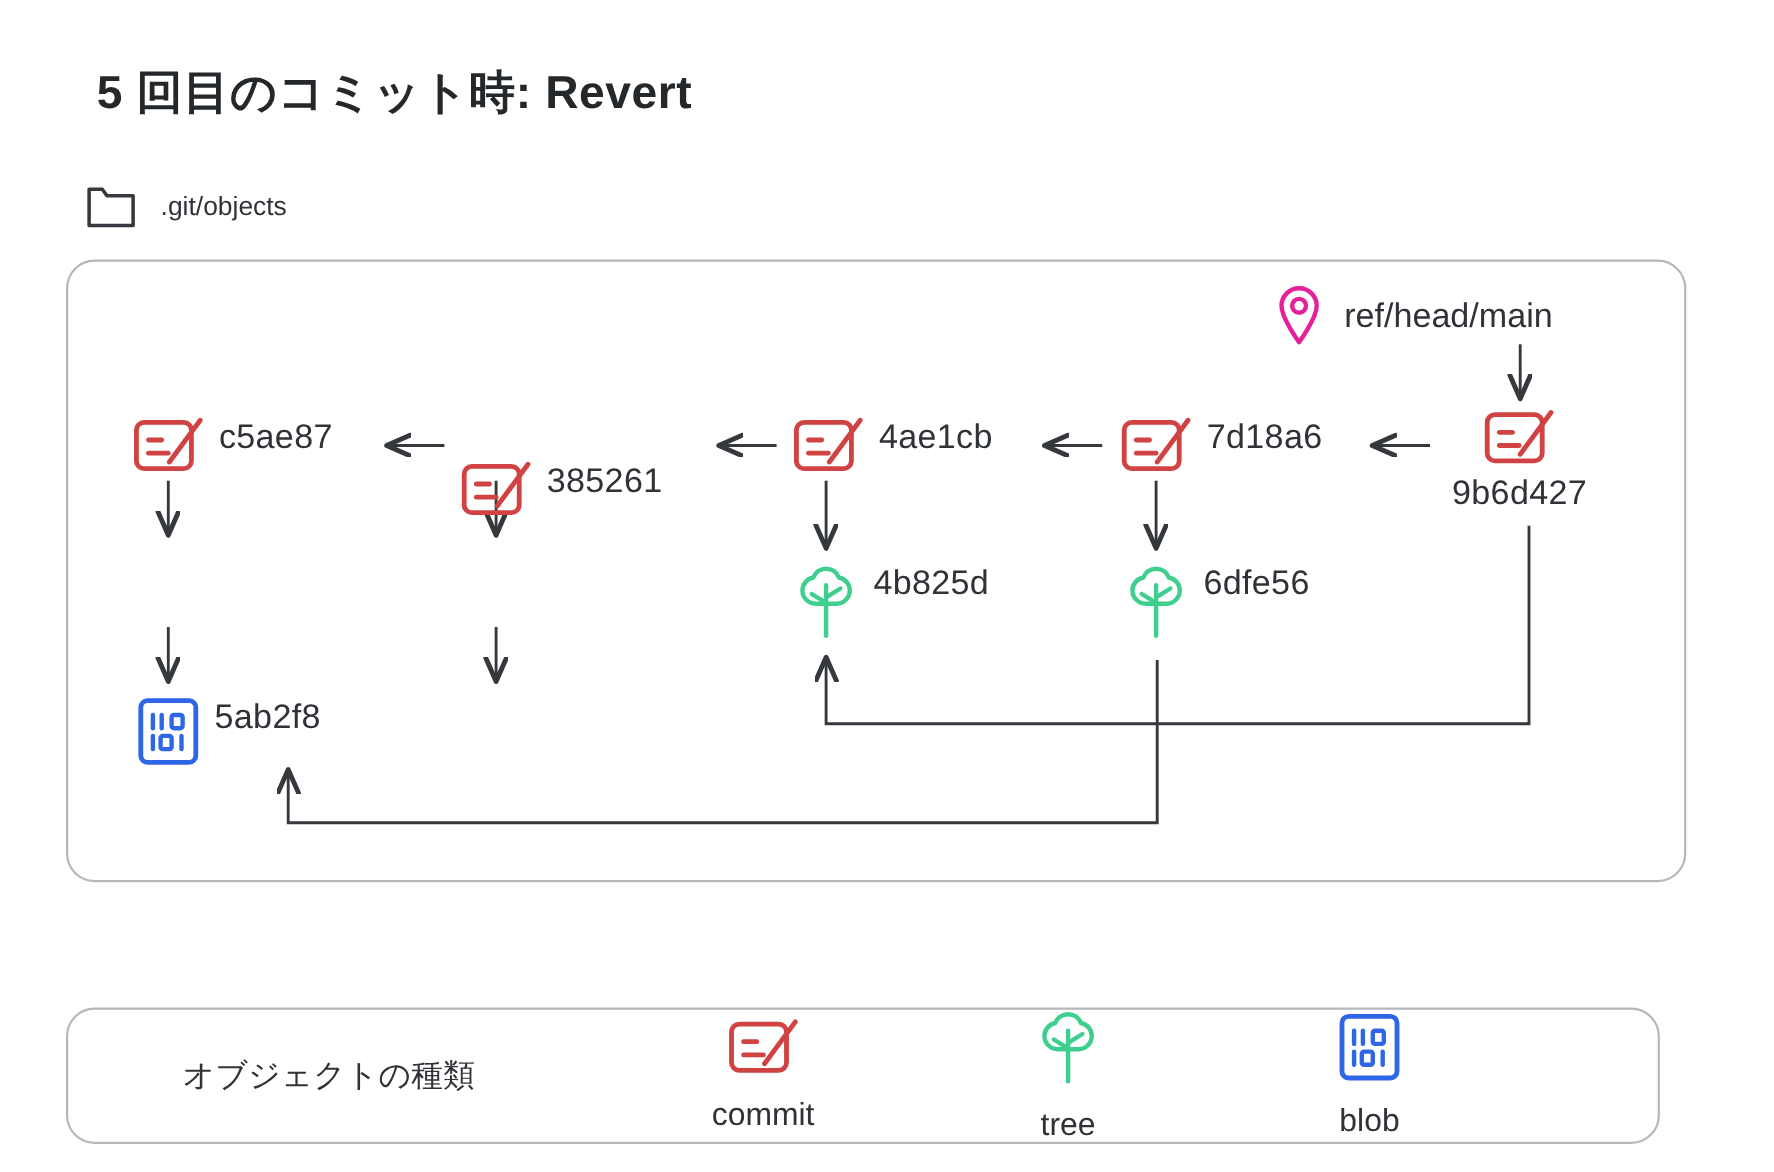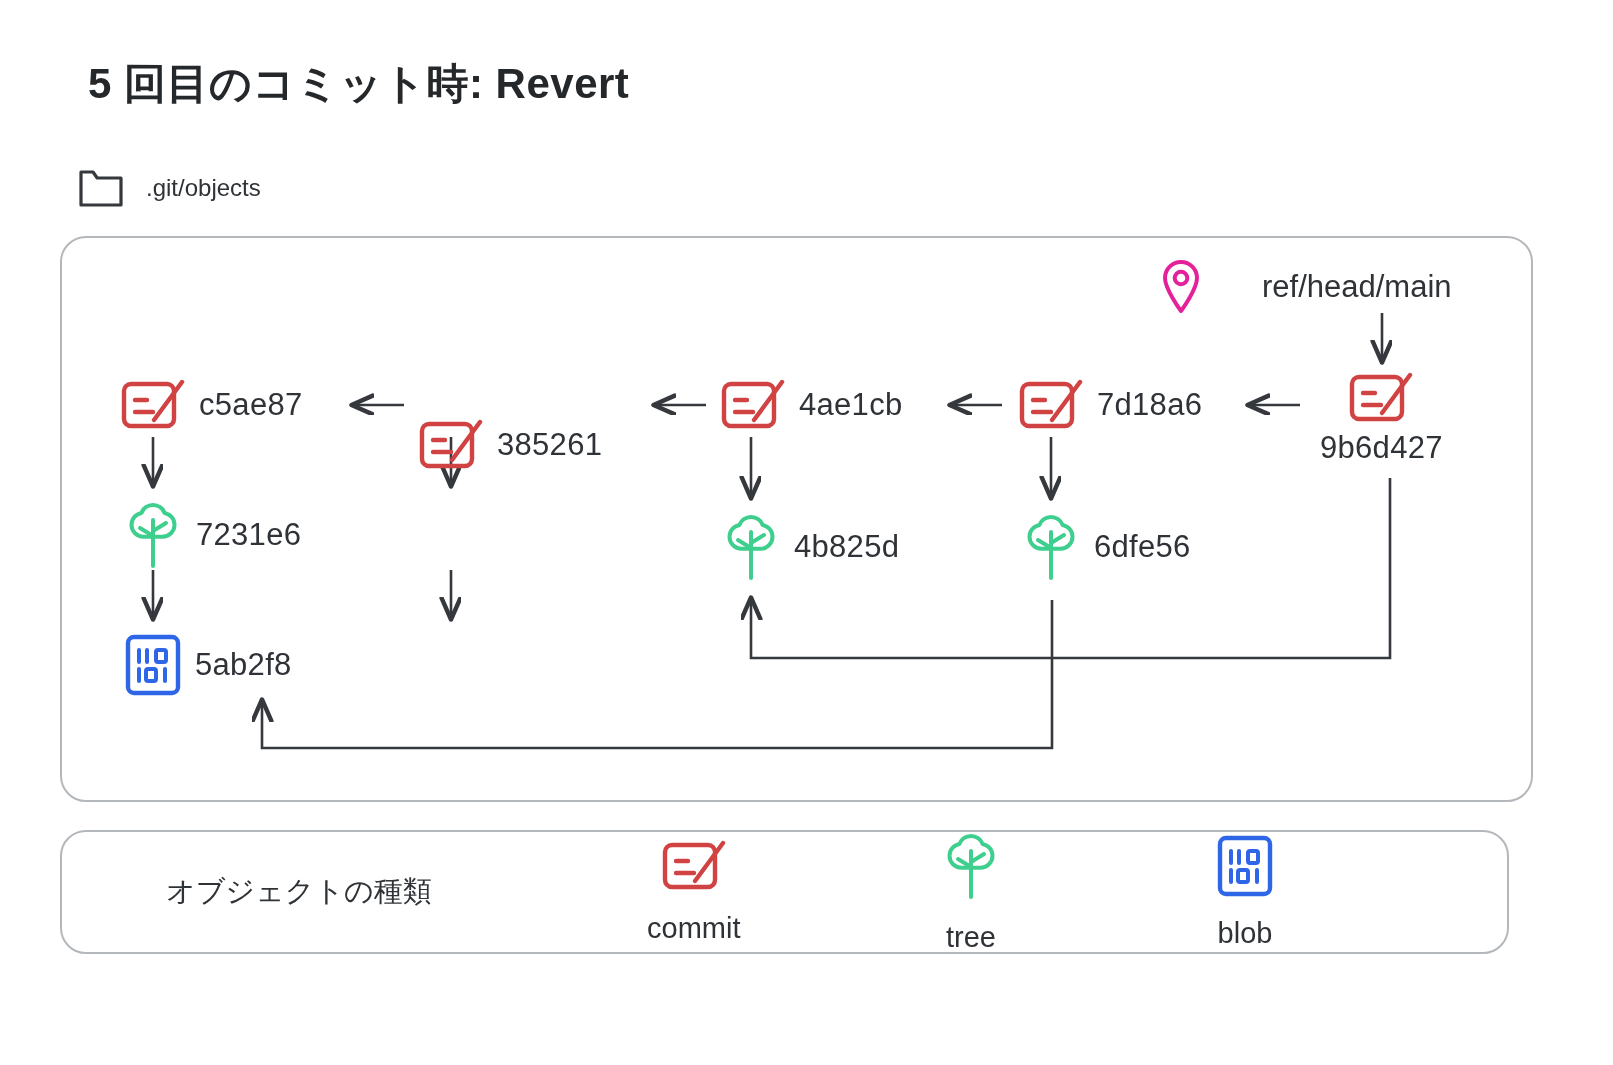--- a/index.html
+++ b/index.html
@@ -67,21 +67,21 @@
     top: 0;
     width: 1613px;
     height: 1065px;
     pointer-events: none;
   }
 
   
   .node {
     position: absolute;
     display: flex;
-    align-items: center;
+    align-items: flex-start;
     gap: 14px;
     white-space: nowrap;
   }
   .node .hash {
     font-size: 31px;
     color: #2f3337;
     letter-spacing: 0.3px;
   }
   .node.stacked {
     flex-direction: column;
@@ -100,28 +100,27 @@
     left: 1158px;
     top: 258px;
     display: flex;
     align-items: center;
     gap: 18px;
   }
   .ref-label {
     font-size: 31px;
     color: #2f3337;
     white-space: nowrap;
-    margin-left: 40px;
   }
 
   
   .legend-panel {
     position: absolute;
     left: 60px;
-    top: 830px;
+    top: 916px;
     width: 1449px;
     height: 124px;
     border: 2px solid #b4b7bb;
     border-radius: 26px;
     box-sizing: border-box;
     display: flex;
     align-items: center;
   }
   .legend-title {
     position: absolute;
@@ -255,31 +254,20 @@
       <svg class="icon-commit" viewBox="0 0 64 52" fill="none" xmlns="http://www.w3.org/2000/svg">
         <rect x="3" y="5" width="50" height="42" rx="7" stroke="#d14343" stroke-width="4.4" fill="none"></rect>
         <line x1="14" y1="21" x2="26" y2="21" stroke="#d14343" stroke-width="4.4" stroke-linecap="round"></line>
         <line x1="14" y1="33" x2="32" y2="33" stroke="#d14343" stroke-width="4.4" stroke-linecap="round"></line>
         <line x1="33" y1="41" x2="61" y2="3" stroke="#d14343" stroke-width="4.4" stroke-linecap="round"></line>
       </svg>
     </span>
     <span class="hash">9b6d427</span>
   </div>
 
-  <div class="node" style="left:124px; top:500px;">
-    <span>
-      <svg class="icon-tree" viewBox="0 0 58 70" fill="none" xmlns="http://www.w3.org/2000/svg">
-        <path d="M29 5c-5.3 0-9.8 3.3-11.6 8-5.6 1-9.9 5.9-9.9 11.8 0 6.6 5.4 12 12 12h19c6.6 0 12-5.4 12-12 0-5.9-4.3-10.8-9.9-11.8C38.8 8.3 34.3 5 29 5z" stroke="#3ecf8e" stroke-width="4" fill="none" stroke-linejoin="round"></path>
-        <line x1="29" y1="20" x2="29" y2="66" stroke="#3ecf8e" stroke-width="4" stroke-linecap="round"></line>
-        <line x1="29" y1="36" x2="16" y2="28" stroke="#3ecf8e" stroke-width="4" stroke-linecap="round"></line>
-        <line x1="29" y1="31" x2="42" y2="23" stroke="#3ecf8e" stroke-width="4" stroke-linecap="round"></line>
-      </svg>
-    </span>
-    <span class="hash">7231e6</span>
-  </div>
 
 
   <div class="node" style="left:722px; top:512px;">
     <span>
       <svg class="icon-tree" viewBox="0 0 58 70" fill="none" xmlns="http://www.w3.org/2000/svg">
         <path d="M29 5c-5.3 0-9.8 3.3-11.6 8-5.6 1-9.9 5.9-9.9 11.8 0 6.6 5.4 12 12 12h19c6.6 0 12-5.4 12-12 0-5.9-4.3-10.8-9.9-11.8C38.8 8.3 34.3 5 29 5z" stroke="#3ecf8e" stroke-width="4" fill="none" stroke-linejoin="round"></path>
         <line x1="29" y1="20" x2="29" y2="66" stroke="#3ecf8e" stroke-width="4" stroke-linecap="round"></line>
         <line x1="29" y1="36" x2="16" y2="28" stroke="#3ecf8e" stroke-width="4" stroke-linecap="round"></line>
         <line x1="29" y1="31" x2="42" y2="23" stroke="#3ecf8e" stroke-width="4" stroke-linecap="round"></line>
       </svg>

